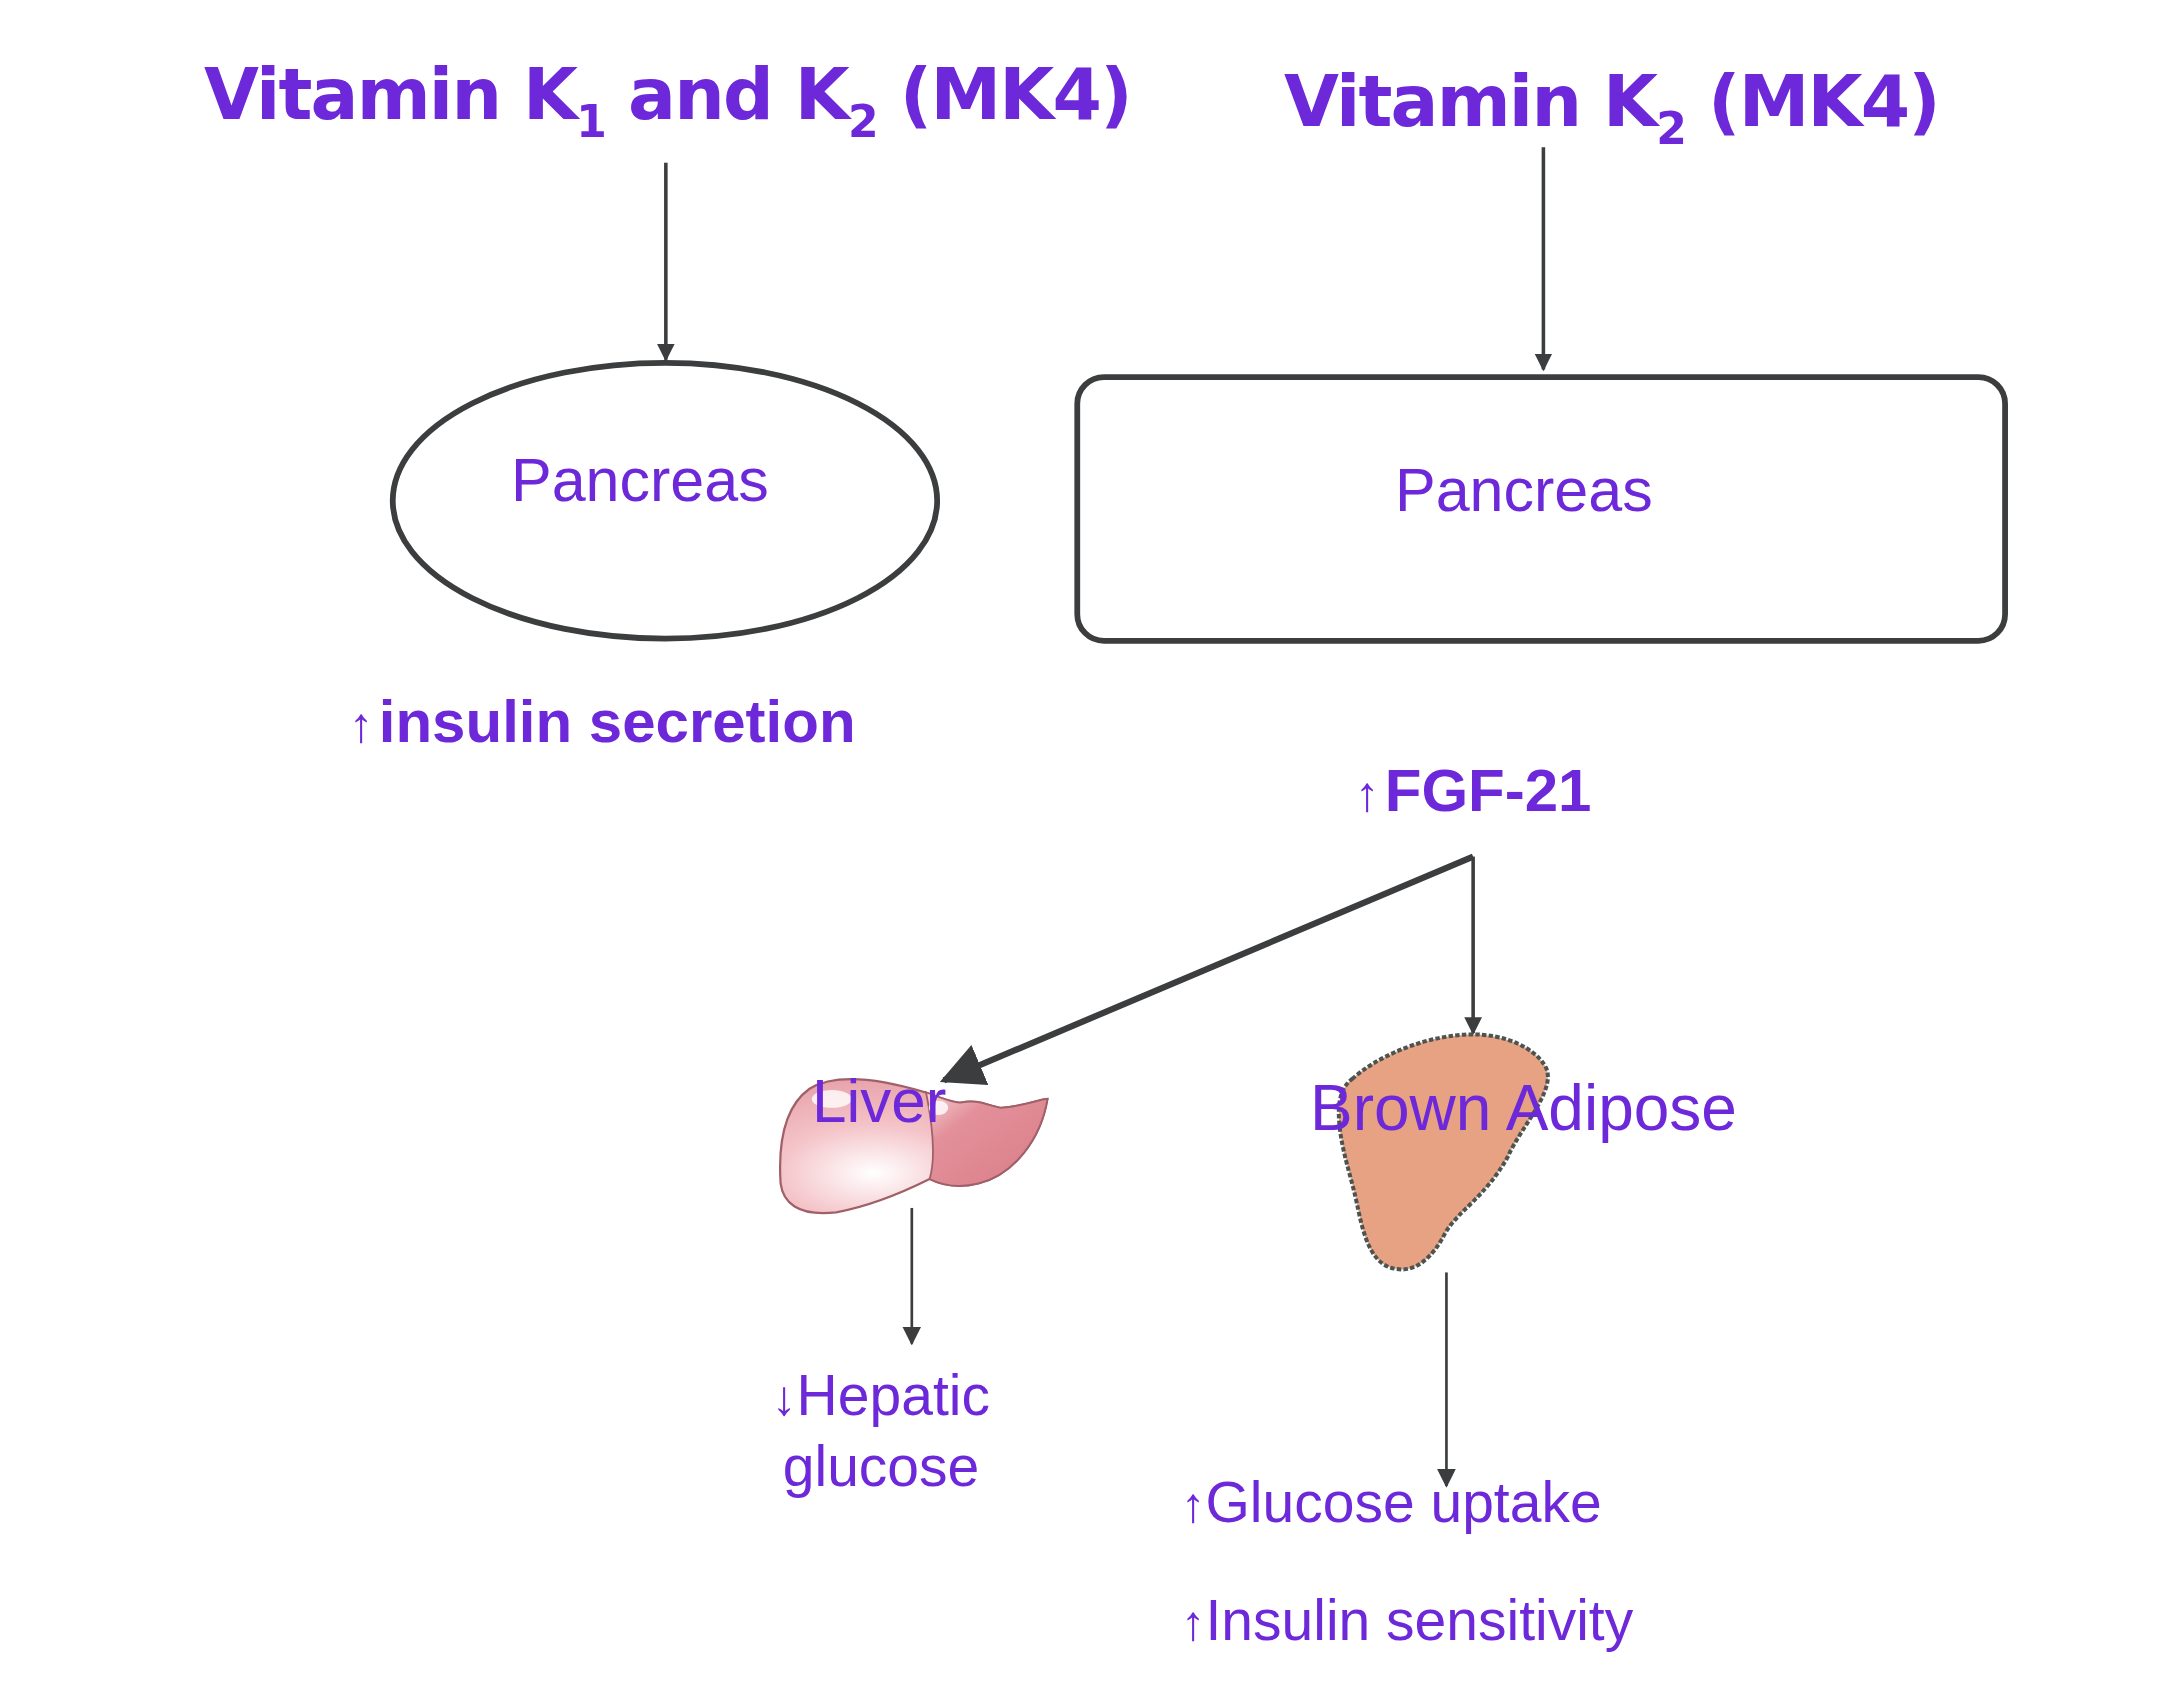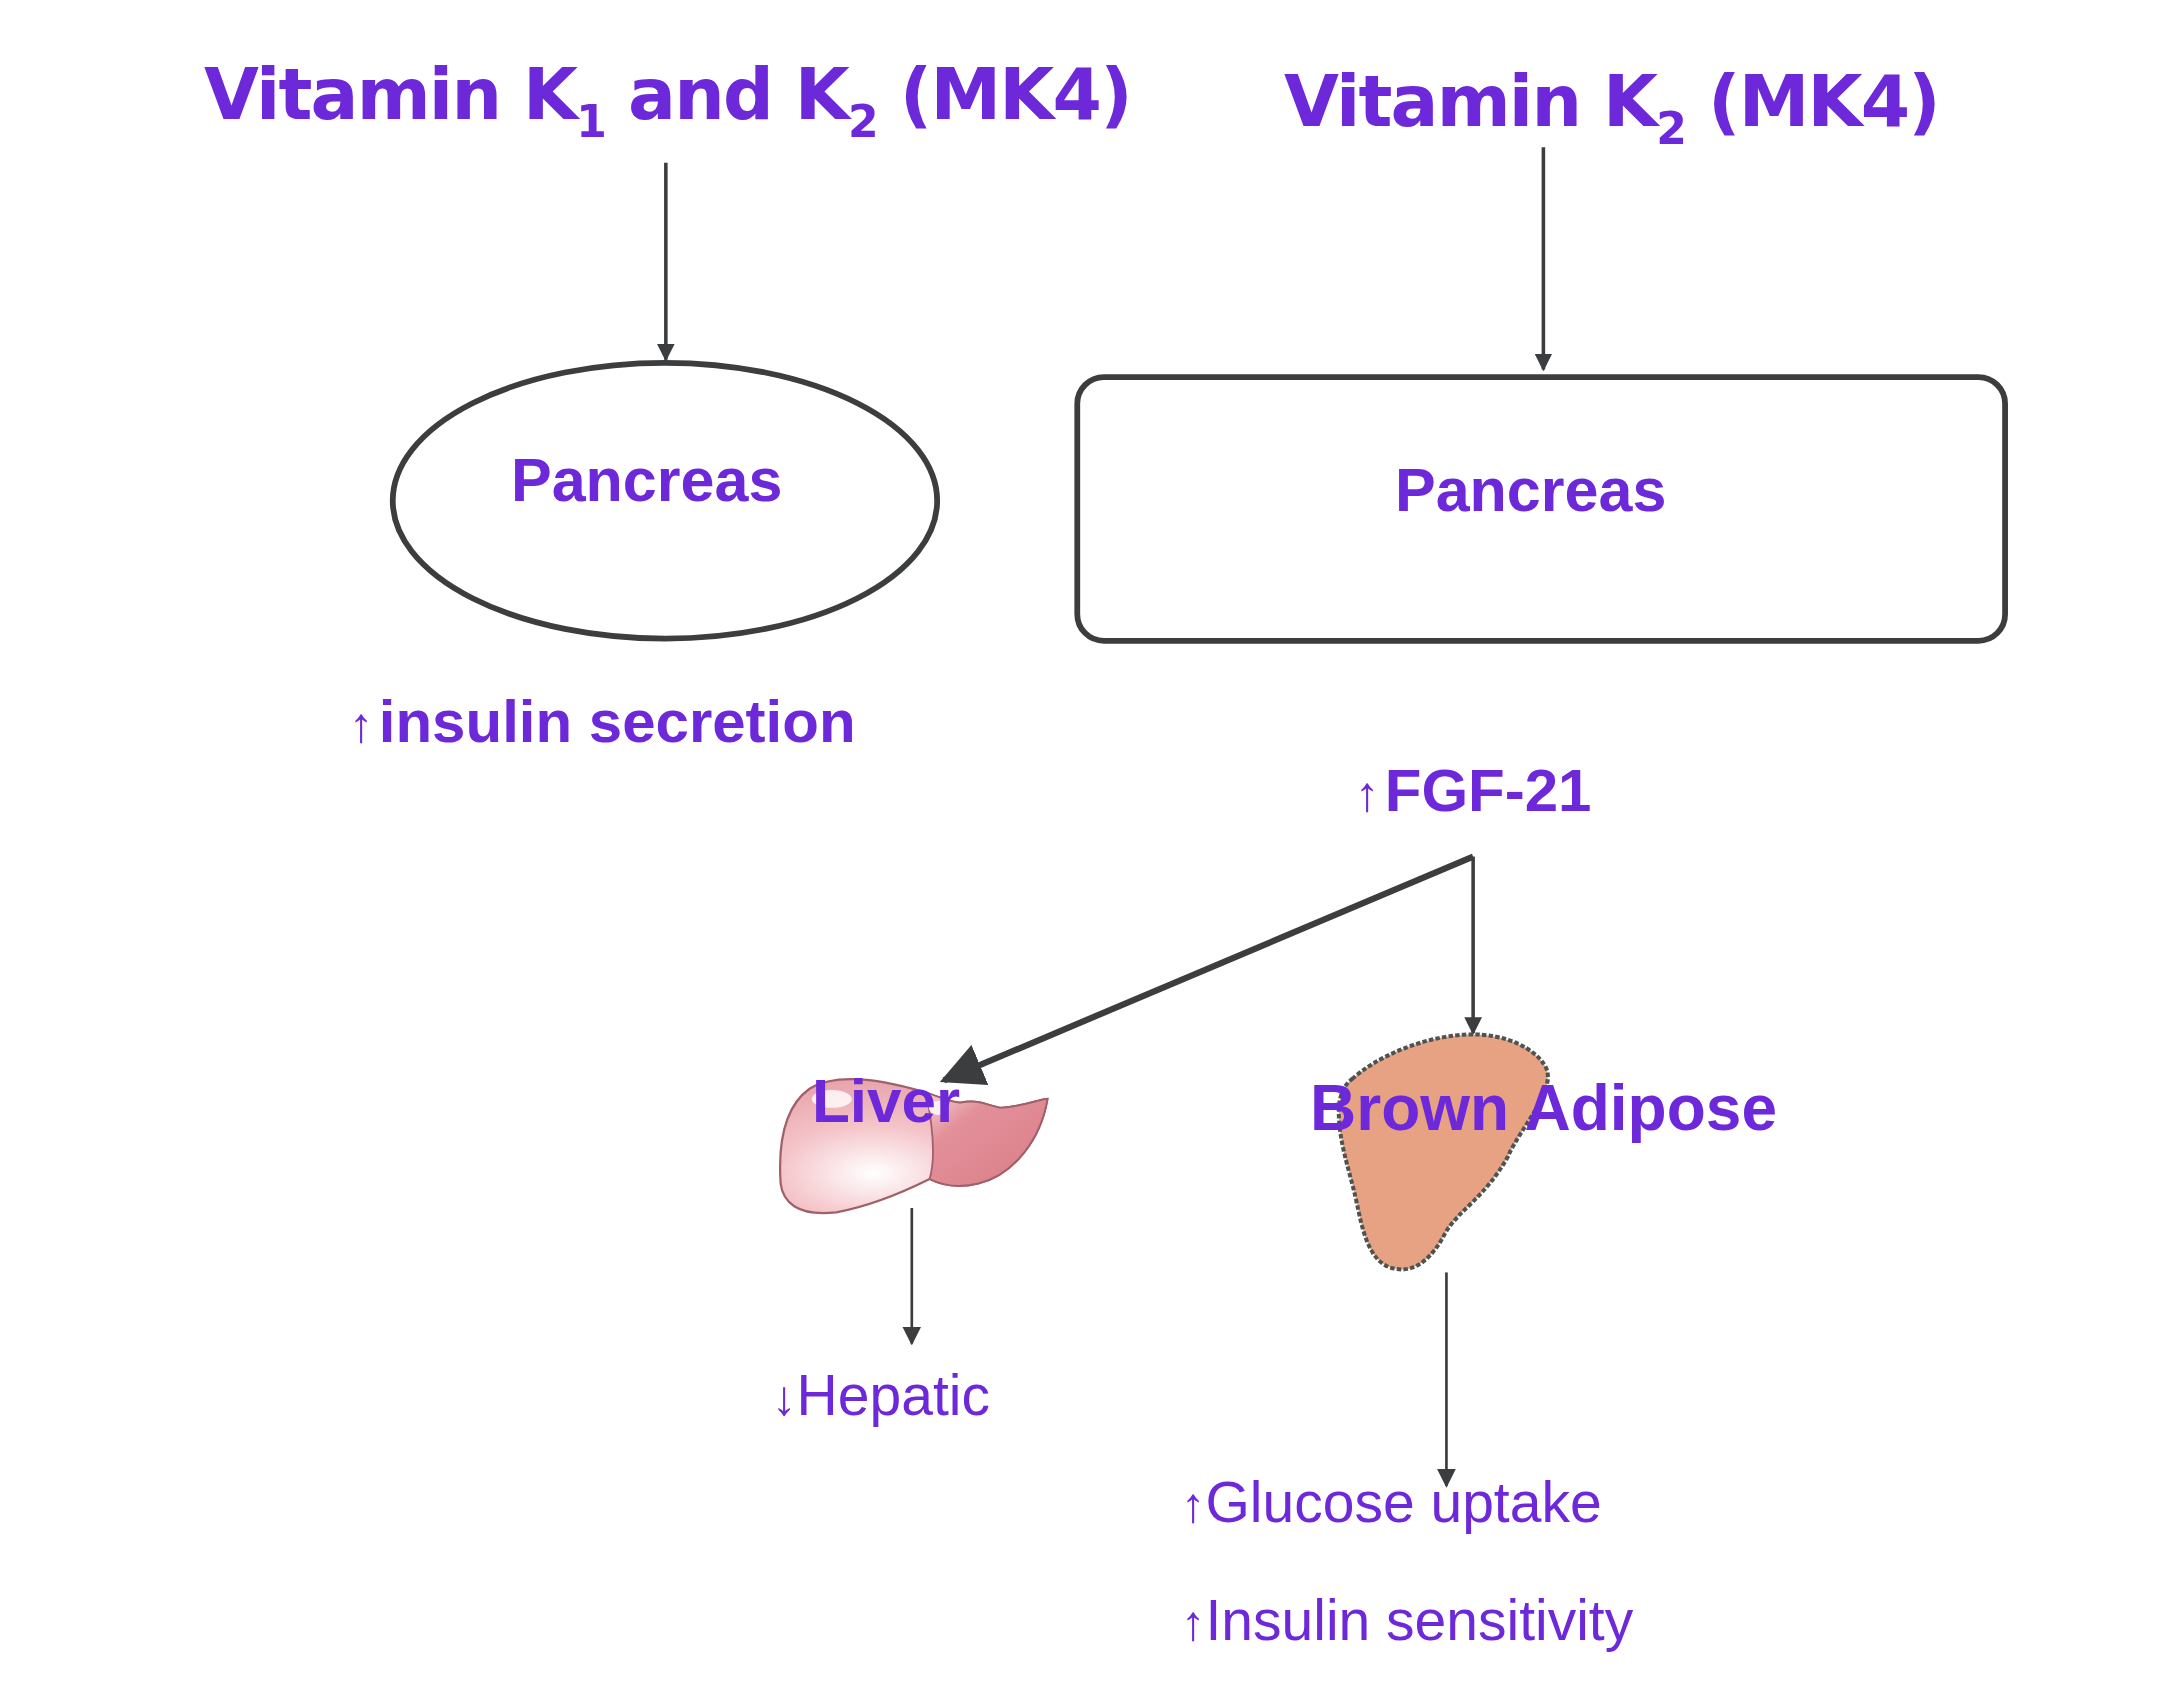--- a/index.html
+++ b/index.html
@@ -1,21 +1,21 @@
 <!DOCTYPE html>
 <html style="font-size:7.1px"><head>
 <meta charset="utf-8">
 <style>
   html, body { margin: 0; padding: 0; background: #ffffff; }
   body { width: 2183px; height: 1698px; position: relative; overflow: hidden; font-family: "Liberation Sans", sans-serif; color: #3b3d3e; }
   #canvas { position: absolute; left: 0; top: 0; width: 2183px; height: 1698px; }
   .txt { position: absolute; white-space: nowrap; color: #6d28d9; }
   .title { font-family: "DejaVu Sans", sans-serif; font-weight: bold; font-size: 71px; letter-spacing: -1.8px; }
   .title sub { font-size: 44px; vertical-align: -18px; line-height: 0; }
-  .organ { font-size: 61px; font-weight: bold; }
+  .organ { font-size: 61px; font-weight: normal; }
   .effect-bold { font-size: 60px; font-weight: bold; }
   .effect { font-size: 57px; font-weight: normal; text-align: center; line-height: 68px; }
   .arrow-glyph { font-size: 49px; font-weight: normal; display: inline-block; margin-right: 5.3px; }
 </style>
 </head>
 <body>
 
 <svg id="canvas" viewBox="0 0 4908 3816" xmlns="http://www.w3.org/2000/svg">
   <defs>
     <marker id="ah" viewBox="0 0 10 10" refX="9" refY="5" markerWidth="5" markerHeight="5" orient="auto-start-reverse">
@@ -81,20 +81,21 @@
 </div>
 
 <div class="txt organ" style="left:812px; top:1065px; font-size:62px;">Liver</div>
 
 <div class="txt organ" style="left:1310px; top:1059px; line-height:98px; font-size:64px;">
   <div>Brown Adipose</div>
 </div>
 
 <div class="txt effect" style="left:712px; top:1361px; width:338px;">
   <div><span class="arrow-glyph" style="margin-right:0;">↓</span><span>Hepatic</span></div>
+  <div>glucose</div>
 </div>
 
 <div class="txt effect" style="left:1181px; top:1468px; text-align:left;">
   <span class="arrow-glyph" style="margin-right:0;">↑</span><span>Glucose uptake</span>
 </div>
 <div class="txt effect" style="left:1181px; top:1586px; text-align:left;">
   <span class="arrow-glyph" style="margin-right:0;">↑</span><span>Insulin sensitivity</span>
 </div>
 
 

